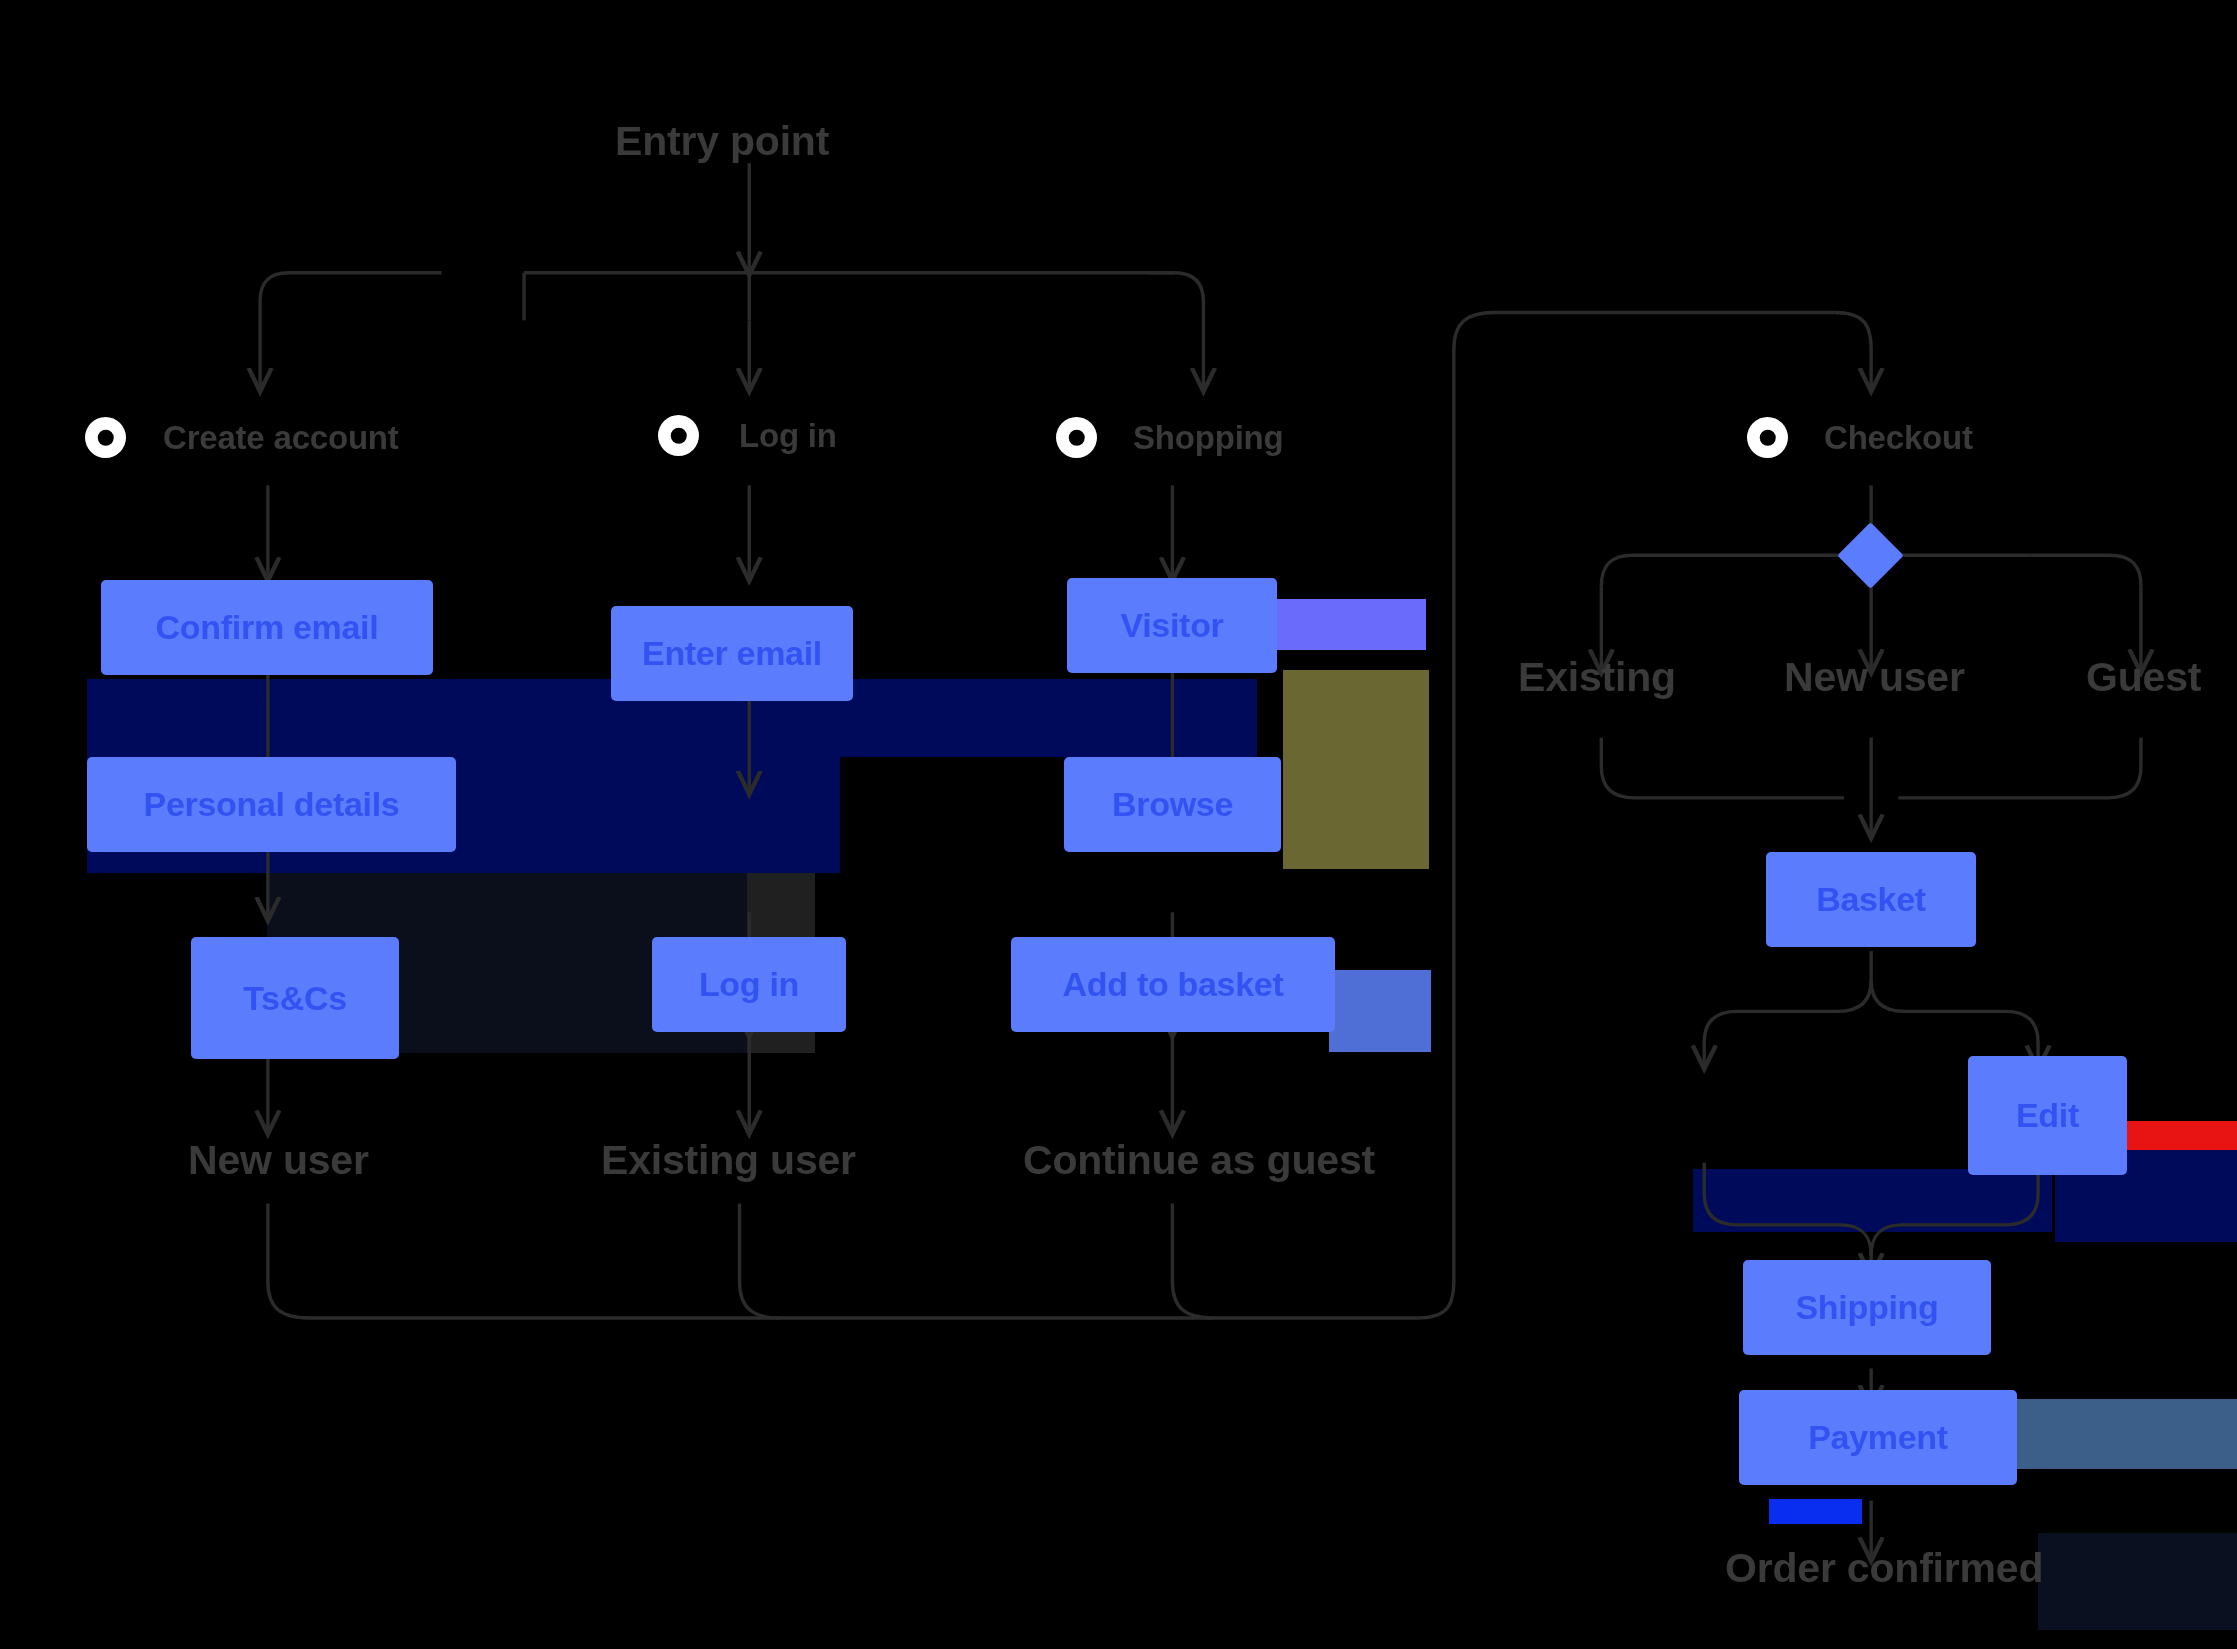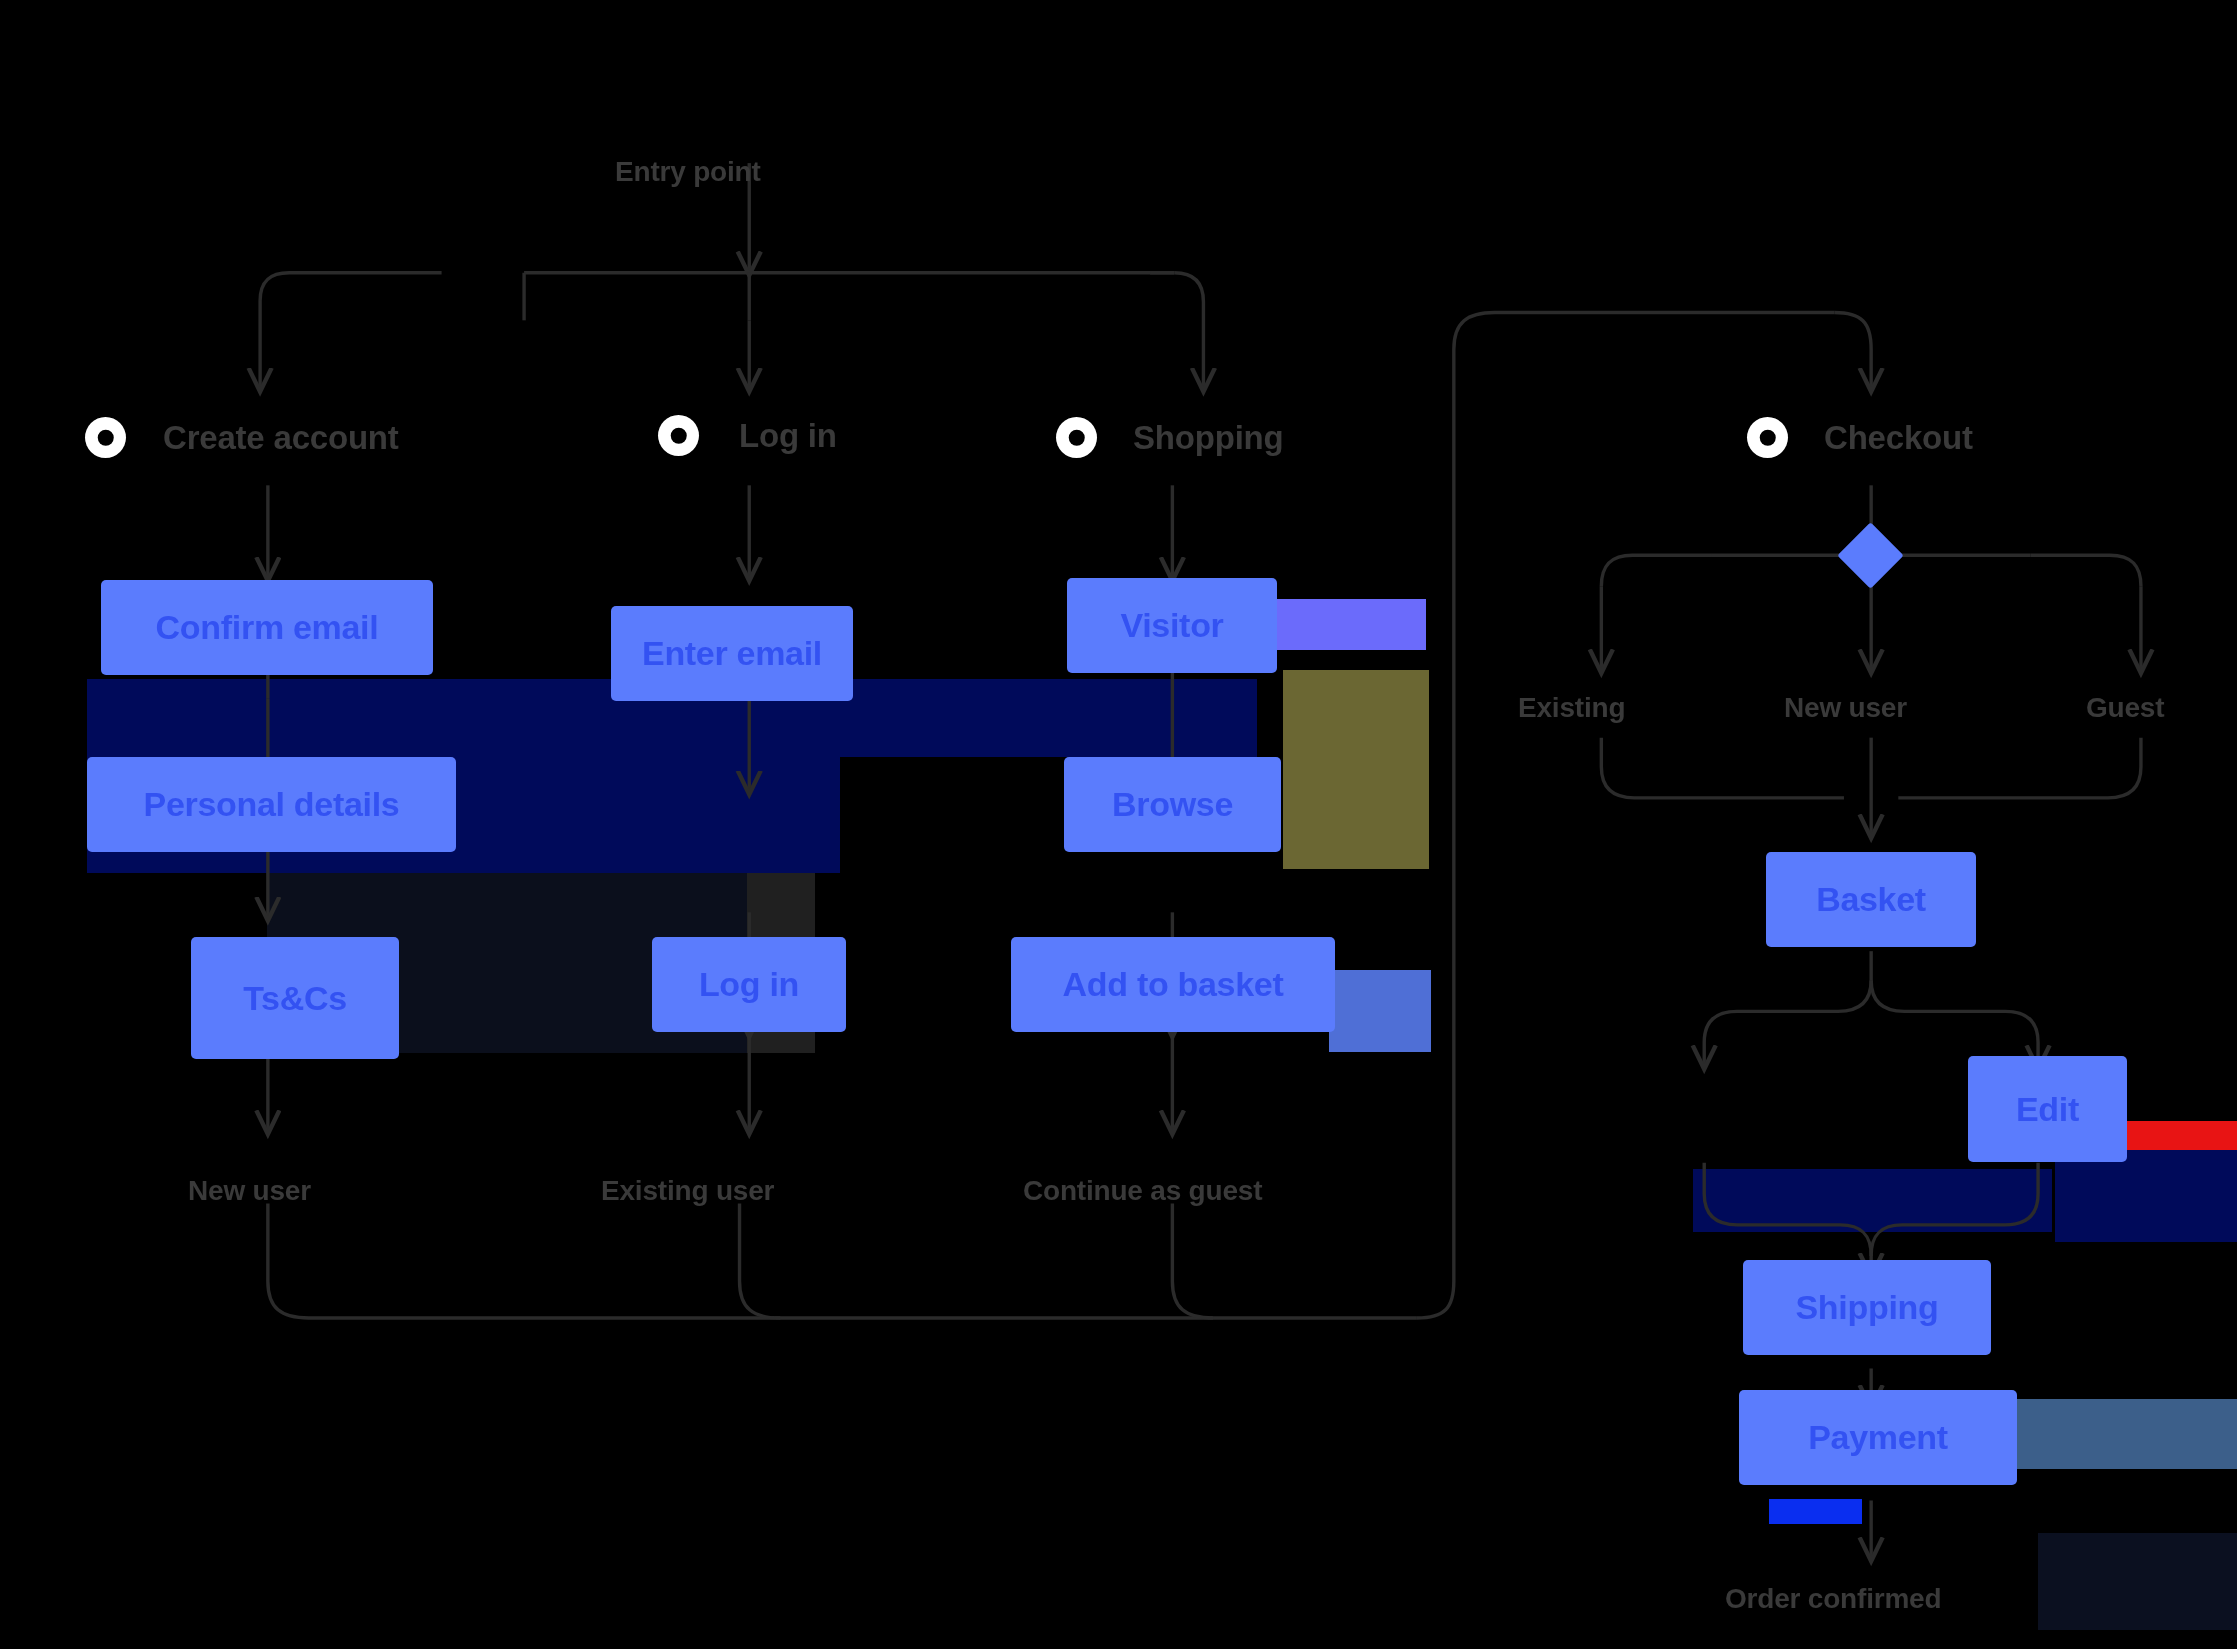--- a/index.html
+++ b/index.html
@@ -27,24 +27,23 @@
     color:#3a3a3a;
     font-weight:bold;
     font-size:33px;
     white-space:nowrap;
     letter-spacing:-0.2px;
   }
   .plainlabel{
     position:absolute;
     color:#3a3a3a;
     font-weight:bold;
-    font-size:28px;
+    font-size:41px;
     white-space:nowrap;
     letter-spacing:-0.2px;
-    margin-top:38px;
   }
   .ring{
     position:absolute;
     width:41px;height:41px;border-radius:50%;
     background:#ffffff;
     box-sizing:border-box;
   }
   .ring::after{
     content:"";position:absolute;left:50%;top:50%;
     width:16.5px;height:16.5px;border-radius:50%;
@@ -179,20 +178,20 @@
   <div class="nodebox" style="left:1011px;top:937px;width:324px;height:95px;">Add to basket</div>
   <div class="plainlabel" style="left:1023px;top:1137px;">Continue as guest</div>
 
   <div class="diamond" style="left:1847px;top:532px;width:47px;height:47px;"></div>
 
   <div class="plainlabel" style="left:1518px;top:654px;">Existing</div>
   <div class="plainlabel" style="left:1784px;top:654px;">New user</div>
   <div class="plainlabel" style="left:2086px;top:654px;">Guest</div>
 
   <div class="nodebox" style="left:1766px;top:852px;width:210px;height:95px;">Basket</div>
-  <div class="nodebox" style="left:1968px;top:1056px;width:159px;height:106px;">Edit</div>
+  <div class="nodebox" style="left:1968px;top:1056px;width:159px;height:119px;">Edit</div>
   <div class="nodebox" style="left:1743px;top:1260px;width:248px;height:95px;">Shipping</div>
   <div class="nodebox" style="left:1739px;top:1390px;width:278px;height:95px;">Payment</div>
 
   <div class="plainlabel" style="left:1725px;top:1545px;">Order confirmed</div>
 
 </div>
 
 
 </body></html>

